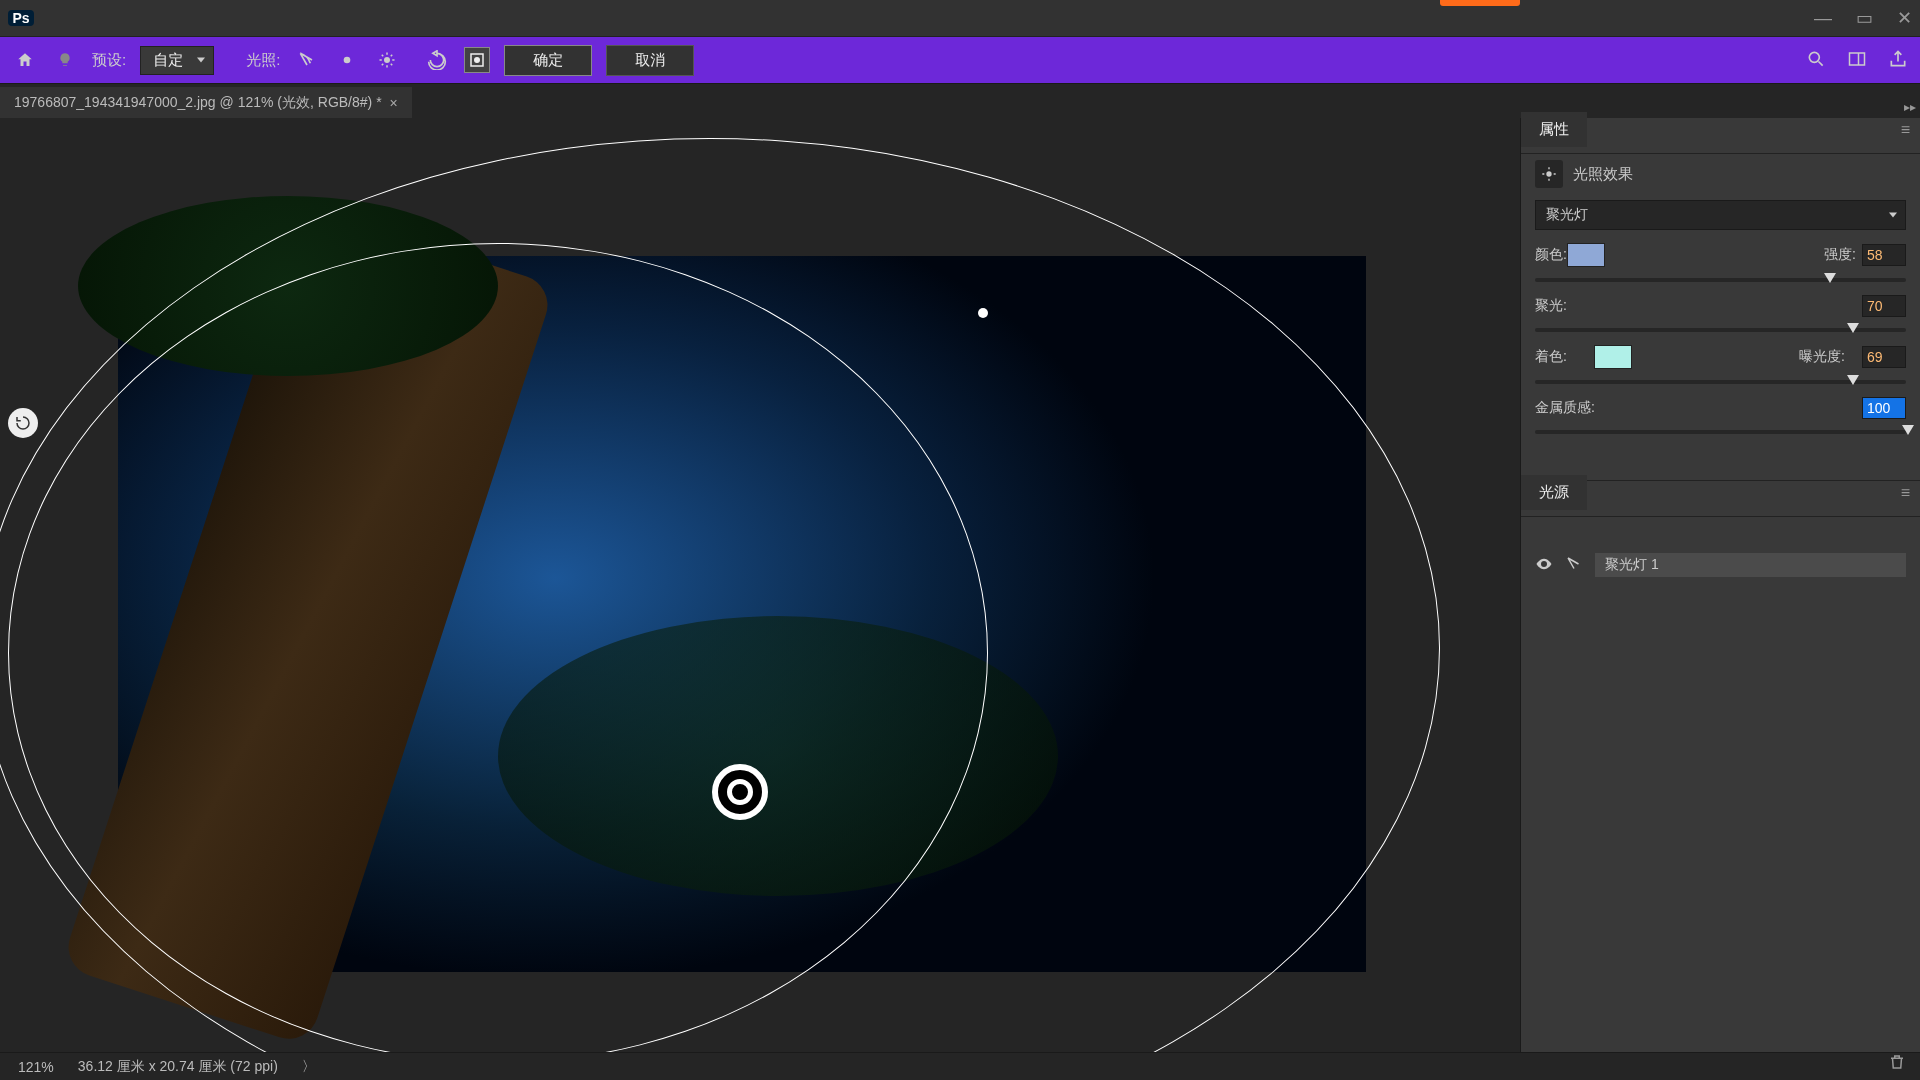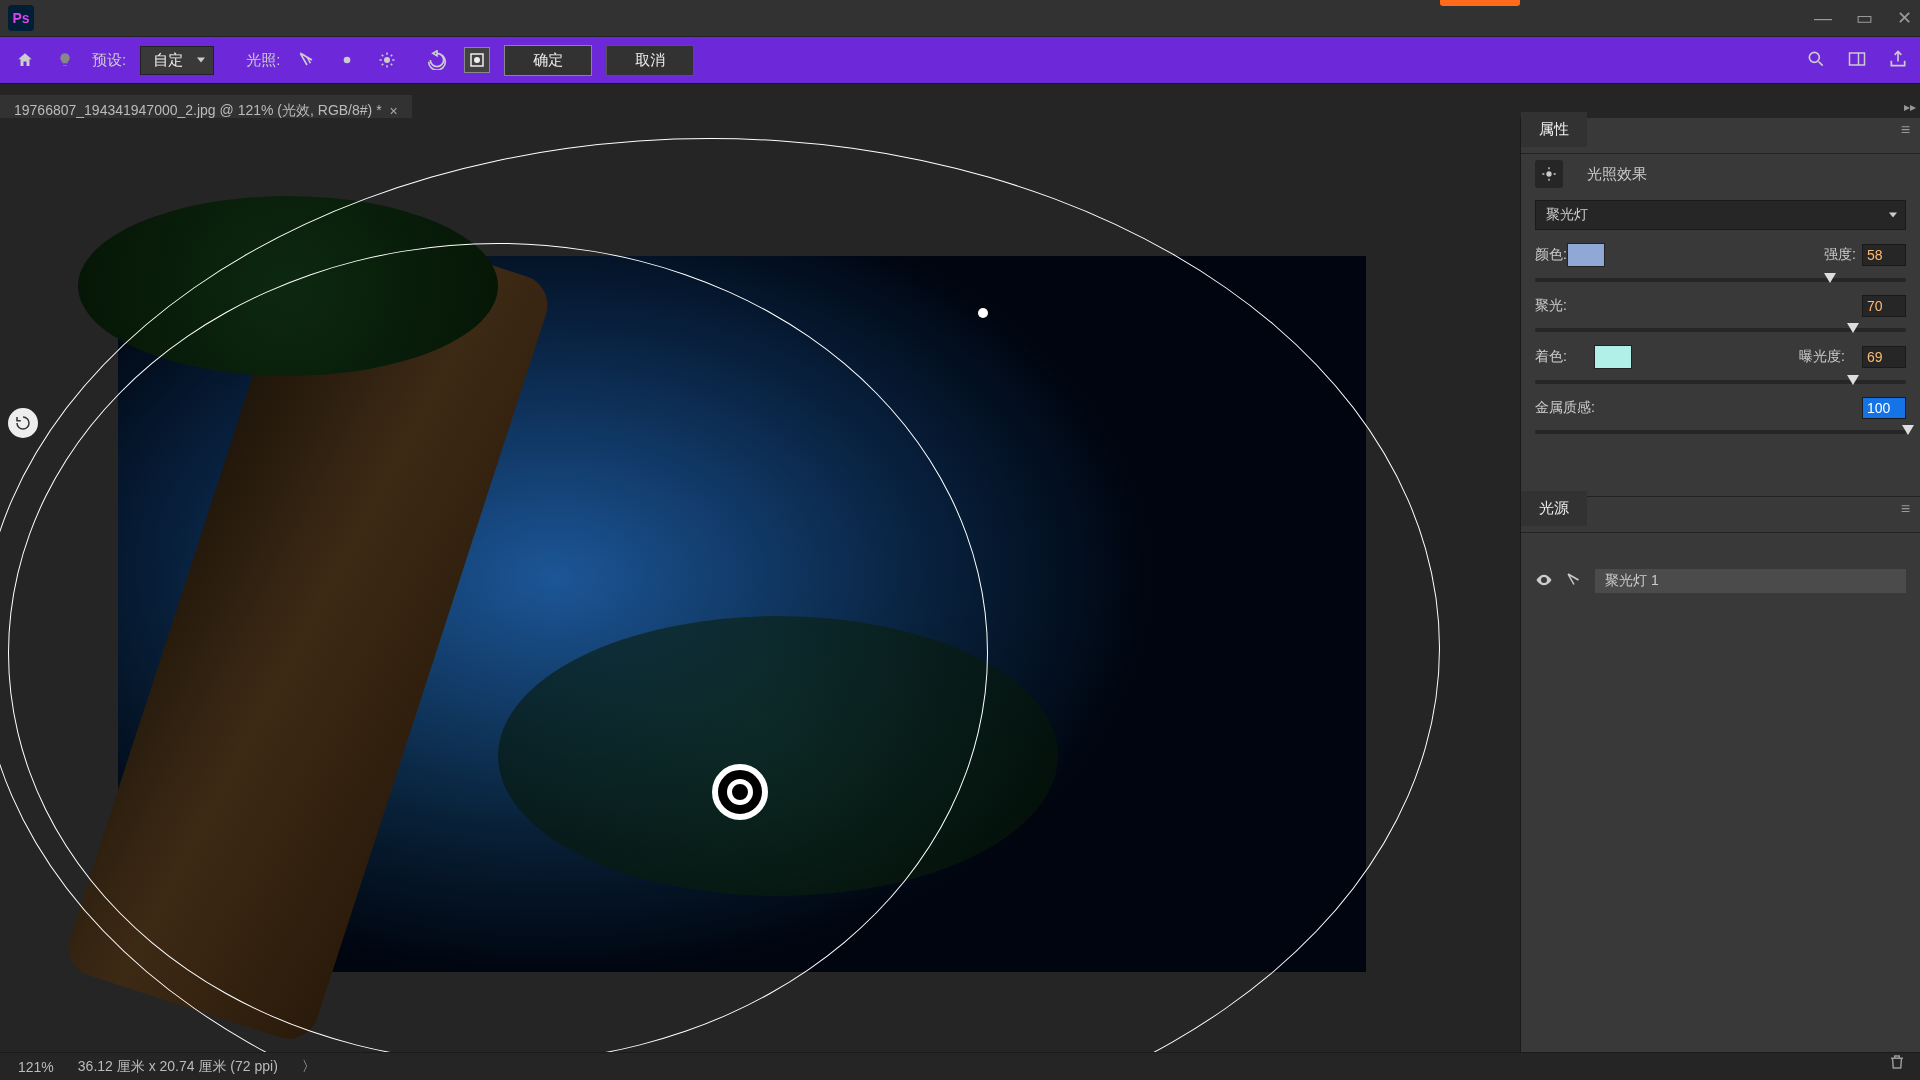--- a/index.html
+++ b/index.html
@@ -1,59 +1,59 @@
 <!DOCTYPE html>
 <html><head>
 <meta charset="utf-8">
 <style>
 *{margin:0;padding:0;box-sizing:border-box;font-family:"Microsoft YaHei",Arial,sans-serif;user-select:none}
 body{width:1920px;height:1080px;background:#323232;color:#ccc;overflow:hidden;font-size:15px}
 .titlebar{height:36px;background:#323232;display:flex;align-items:center;padding:0 8px;position:relative}
-.ps-logo{width:26px;height:26px;background:#001e36;color:#d946ef;display:flex;align-items:center;justify-content:center;border-radius:4px;font-weight:bold;font-size:14px;margin-right:16px}
+.ps-logo{width:26px;height:16px;background:#001e36;color:#ffffff;display:flex;align-items:center;justify-content:center;border-radius:4px;font-weight:bold;font-size:14px;margin-right:16px}
 .menu-bar{display:flex;gap:10px}
 .menu-item{padding:4px 8px;cursor:default;font-size:16px}
 .win-controls{position:absolute;right:8px;top:0;height:36px;display:flex;align-items:center;gap:24px;color:#999;font-size:18px}
 .cs-indicator{position:absolute;right:400px;top:0;height:6px;width:80px;background:#ff6b1a;border-radius:0 0 3px 3px}
 .options-bar{height:48px;background:#6d28d9;display:flex;align-items:center;padding:0 12px;gap:14px;border-top:1px solid #222;border-bottom:1px solid #1a1a1a;position:relative}
 .icon-sq{width:26px;height:26px;display:flex;align-items:center;justify-content:center;color:#ccc}
 .opt-label{font-size:15px}
 .opt-dropdown{background:#393939;border:1px solid #222;padding:4px 30px 4px 12px;color:#eee;font-size:15px;position:relative}
 .opt-dropdown::after{content:"";position:absolute;right:8px;top:50%;transform:translateY(-50%);border-left:4px solid transparent;border-right:4px solid transparent;border-top:5px solid #ccc}
 .btn{background:#323232;border:1px solid #888;color:#eee;padding:5px 28px;font-size:15px}
 .opt-right{position:absolute;right:12px;display:flex;align-items:center;gap:20px;color:#ccc}
 .tab-bar{height:34px;background:#252525;display:flex;align-items:flex-end}
-.file-tab{background:#323232;color:#bbb;padding:7px 14px;font-size:14px;display:flex;align-items:center;gap:8px;position:relative;top:9px}
+.file-tab{background:#323232;color:#bbb;padding:7px 14px;font-size:14px;display:flex;align-items:center;gap:8px;position:relative;top:1px}
 .close-x{color:#aaa;font-size:14px}
 .workspace{display:flex;height:calc(1080px - 36px - 48px - 34px - 28px)}
 .canvas-area{flex:1;background:#252525;position:relative;overflow:hidden}
 .forest-img{position:absolute;left:118px;top:138px;width:1248px;height:716px;background:radial-gradient(ellipse 60% 70% at 35% 45%, rgba(30,90,160,0.9), rgba(8,30,60,0.85) 50%, rgba(0,5,15,1) 80%), linear-gradient(to bottom, #0a3050 0%, #083048 40%, #0a3525 75%, #08200a 100%)}
 .tree-trunk{position:absolute;left:60px;top:-30px;width:260px;height:800px;background:linear-gradient(100deg, #1a1208, #3d2a15, #2a1a0a);transform:rotate(18deg);border-radius:30px}
 .foliage{position:absolute;border-radius:50%;background:radial-gradient(circle,#0d2810,#051505)}
 .ellipse1{position:absolute;left:-20px;top:20px;width:1460px;height:1020px;border:1px solid #fff;border-radius:50%;pointer-events:none}
 .ellipse2{position:absolute;left:8px;top:125px;width:980px;height:820px;border:1px solid #fff;border-radius:50%;pointer-events:none}
 .light-center{position:absolute;left:712px;top:646px;width:56px;height:56px;border-radius:50%;border:6px solid #fff;background:#000;display:flex;align-items:center;justify-content:center}
 .light-center-dot{width:26px;height:26px;border-radius:50%;border:5px solid #fff;background:#000}
 .handle-dot{position:absolute;width:10px;height:10px;border-radius:50%;background:#fff}
 .rot-widget{position:absolute;left:8px;top:290px;width:30px;height:30px;border-radius:50%;background:#eee;display:flex;align-items:center;justify-content:center;color:#333}
 .right-panel{width:400px;background:#393939;display:flex;flex-direction:column;border-left:1px solid #1a1a1a}
 .panel-header{height:36px;display:flex;align-items:center;padding:0 0 12px 0;border-bottom:1px solid #222;position:relative}
 .panel-tab{background:#323232;padding:8px 18px;font-size:15px;color:#eee}
 .panel-menu{position:absolute;right:10px;color:#999;font-size:16px}
-.panel-row{display:flex;align-items:center;padding:6px 14px;gap:24px}
+.panel-row{display:flex;align-items:center;padding:6px 14px;gap:10px}
 .effect-icon{width:28px;height:28px;background:#262626;display:flex;align-items:center;justify-content:center;border-radius:3px}
 .prop-select{margin:6px 14px;background:#262626;border:1px solid #1a1a1a;padding:5px 10px;font-size:14px;position:relative}
 .prop-select::after{content:"";position:absolute;right:8px;top:50%;transform:translateY(-50%);border-left:4px solid transparent;border-right:4px solid transparent;border-top:5px solid #ccc}
 .prop-row{padding:4px 14px 0 14px}
 .prop-line{display:flex;align-items:center;justify-content:space-between;font-size:14px;padding:3px 0}
 .swatch{width:38px;height:24px;border:1px solid #222}
 .num-field{background:#262626;border:1px solid #1a1a1a;color:#fdba74;width:44px;padding:2px 4px;font-size:14px;text-align:left}
 .num-field.sel{background:#1473e6;color:#fff}
 .slider-track{height:4px;background:#262626;margin:8px 0 6px 0;position:relative;border-radius:2px}
 .slider-thumb{position:absolute;top:-5px;width:0;height:0;border-left:6px solid transparent;border-right:6px solid transparent;border-top:10px solid #ddd}
-.lights-panel{border-top:1px solid #222;margin-top:56px}
+.lights-panel{border-top:1px solid #222;margin-top:40px}
 .light-item{display:flex;align-items:center;gap:12px;padding:6px 14px;margin-top:30px}
 .light-item-name{background:#4b4b4b;flex:1;padding:3px 10px;font-size:14px}
 .trash{position:absolute;right:14px;bottom:6px;color:#999}
 .status-bar{height:28px;background:#252525;color:#bbb;display:flex;align-items:center;padding:0 18px;gap:24px;font-size:14px;border-top:1px solid #1a1a1a}
 .flyout{position:absolute;right:4px;top:100px;color:#999;font-size:12px}
 </style>
 </head>
 <body>
 
 <div class="titlebar">

